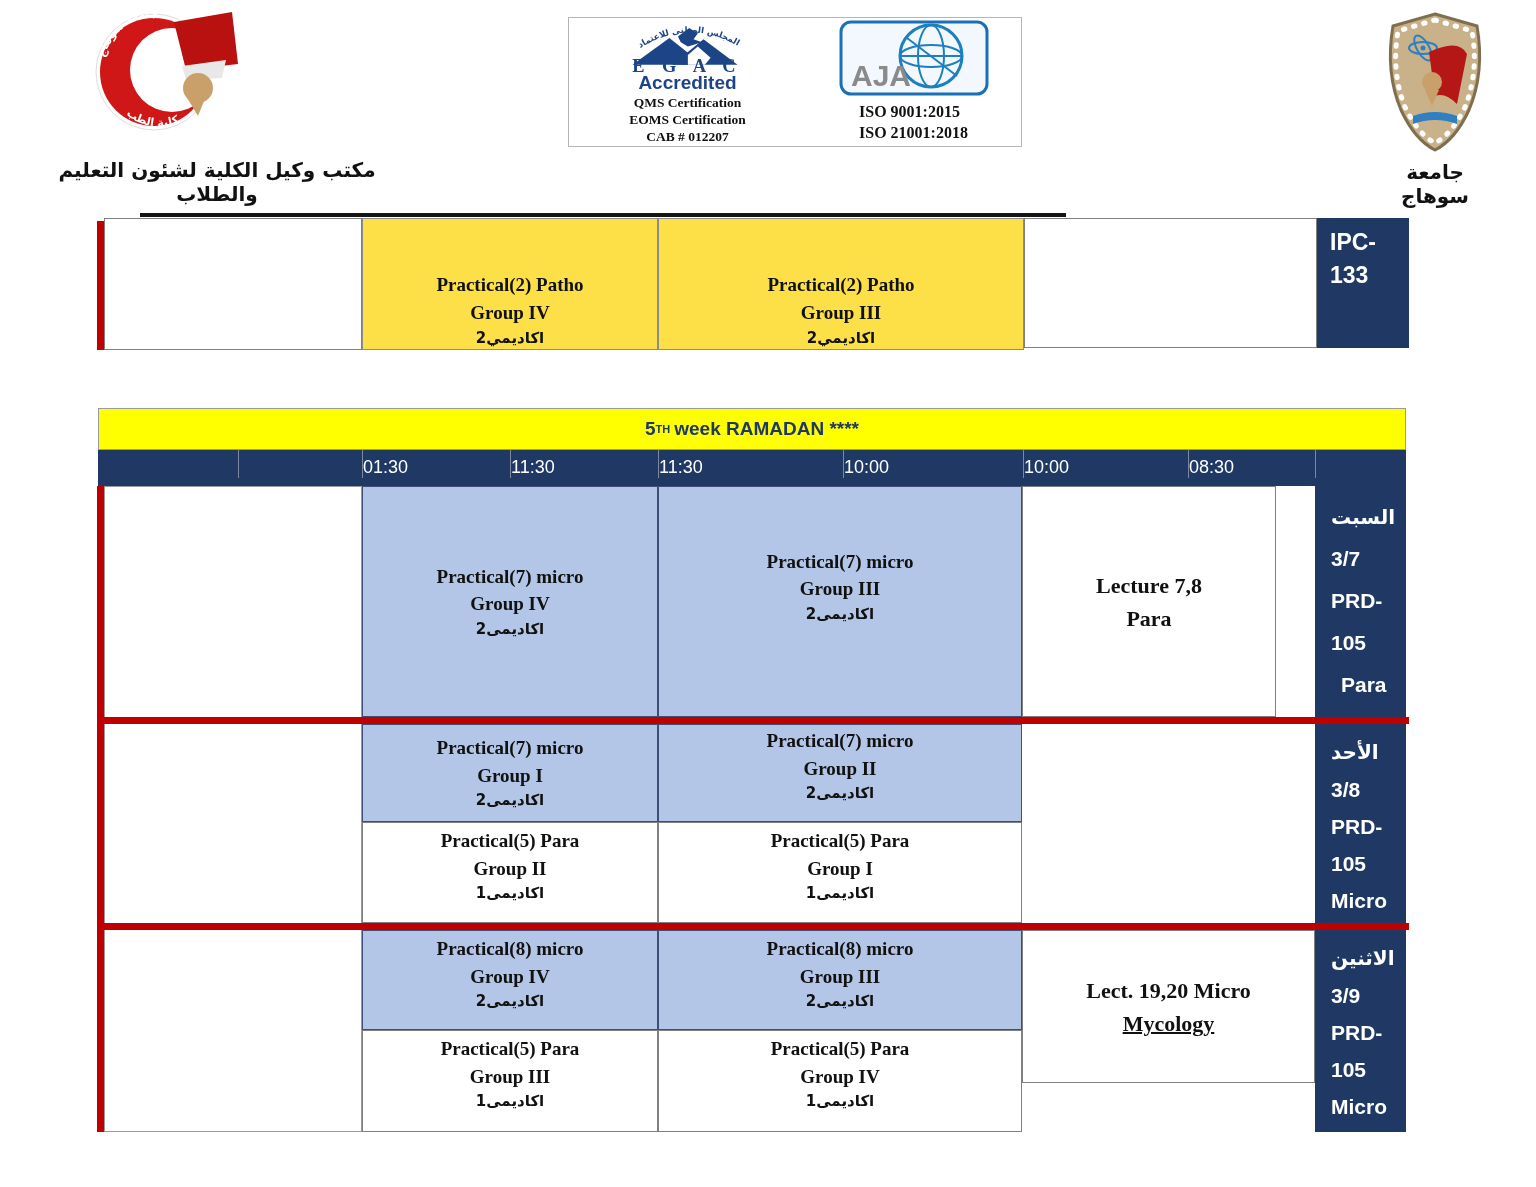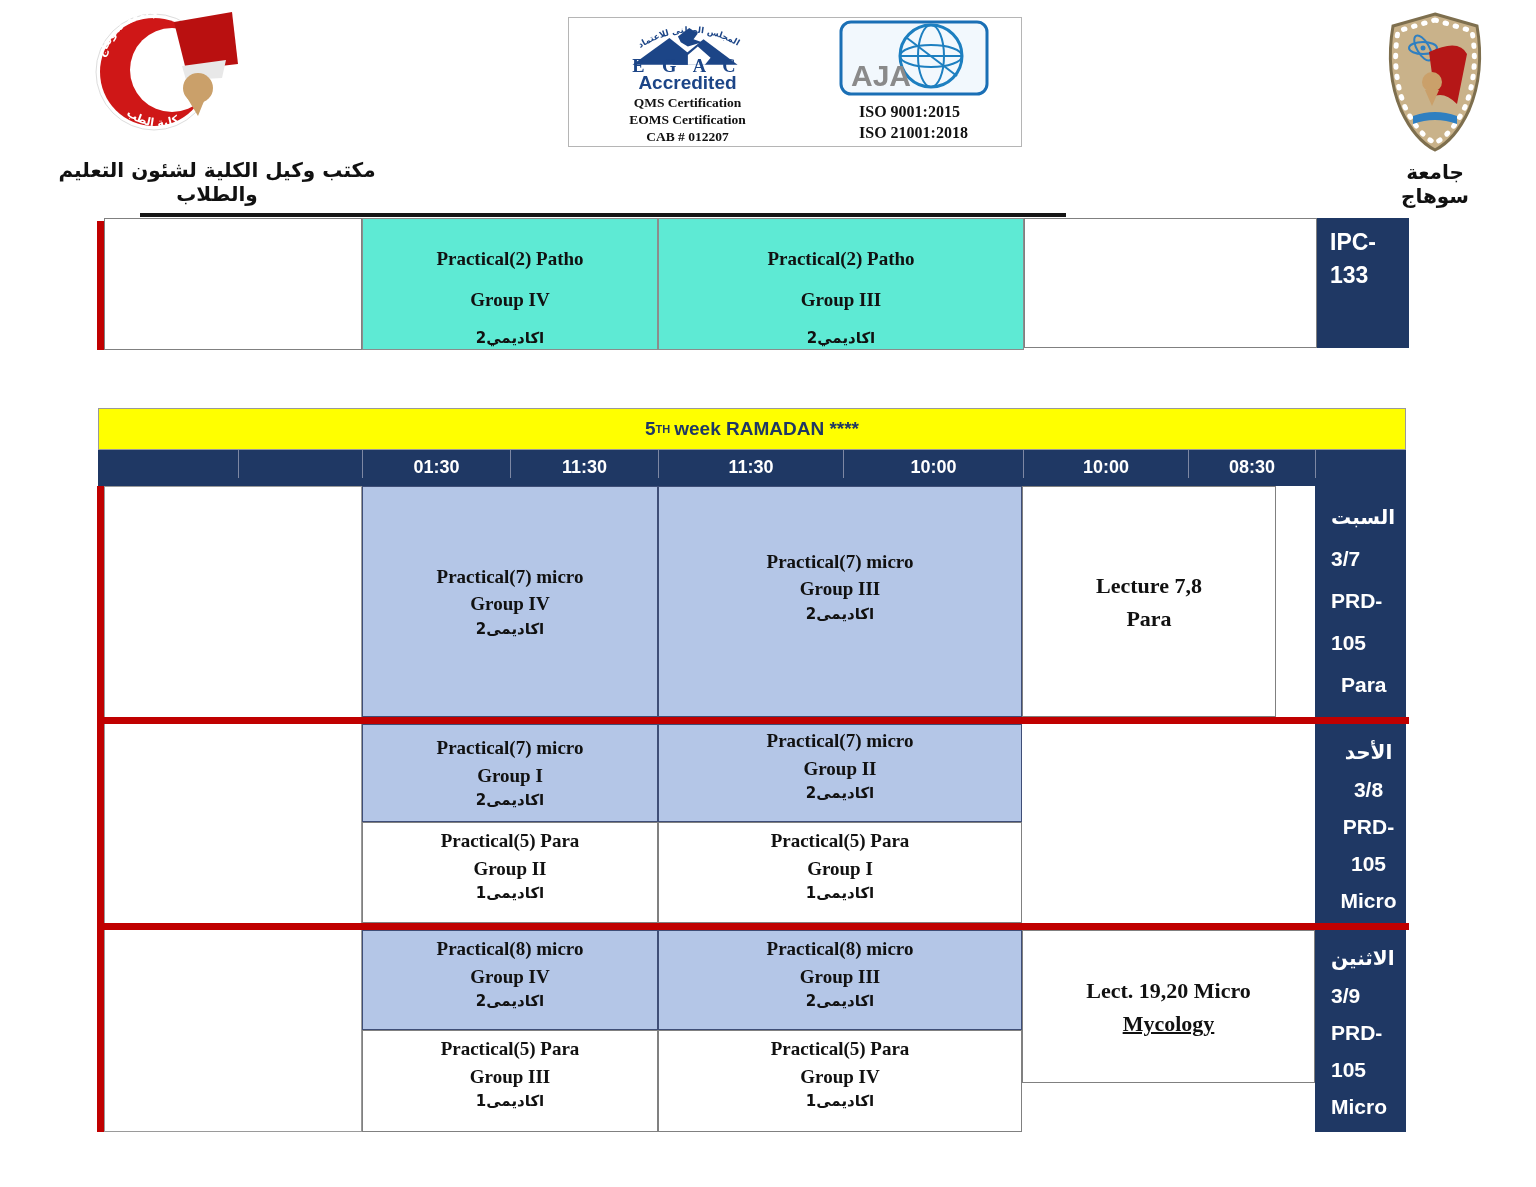--- a/index.html
+++ b/index.html
@@ -18,37 +18,37 @@
               color:#111;text-align:center;}
   .aja-lines{font-family:"Liberation Serif",serif;font-weight:bold;font-size:16px;line-height:1.3;
              color:#111;text-align:left;}
   .black-line{left:140px;top:213px;width:926px;height:4px;background:#151515;}
 
   
   .cell{position:absolute;box-sizing:border-box;border:1px solid #808080;background:#fff;
         display:flex;flex-direction:column;align-items:center;justify-content:center;text-align:center;}
   .cell-title,.cell-group{font-family:"Liberation Serif",serif;font-weight:bold;font-size:19px;color:#111;line-height:1.45;}
   .cell-track{font-family:"DejaVu Sans",sans-serif;font-weight:bold;font-size:15px;color:#111;line-height:1.5;}
-  .orange{background:#5eead4;border-color:#8c8c8c;justify-content:space-between;padding-top:26px;}
+  .orange{background:#fde047;border-color:#8c8c8c;justify-content:flex-end;padding-top:10px;}
   .peri{background:#B4C6E7;border-color:#3f4e77;}
   .redbar{position:absolute;background:#C00000;z-index:5;}
   .room-cell{position:absolute;box-sizing:border-box;background:#1F3864;color:#fff;
              font-weight:bold;font-size:23px;line-height:1.45;padding:8px 0 0 13px;}
   .lect{font-family:"Liberation Serif",serif;font-weight:bold;font-size:22px;color:#111;line-height:1.5;padding:4px 10px;}
   .lect .plain{white-space:pre-line;}
   .lect .ul{text-decoration:underline;text-decoration-thickness:2px;}
 
   
   .banner{left:98px;top:408px;width:1308px;height:42px;background:#FFFF00;border:1px solid #9a9a9a;
           box-sizing:border-box;display:flex;align-items:center;justify-content:center;
           font-weight:bold;font-size:19px;color:#1F3864;}
   .banner sup{font-size:11px;margin-right:4px;}
   .hdr-row{left:98px;top:450px;width:1308px;height:36px;background:#1F3864;}
   .hdr-cell{position:absolute;top:450px;height:28px;box-sizing:border-box;border-left:1px solid #7d87a3;
-            color:#fff;font-weight:bold;font-size:18px;text-align:center;line-height:35px;}
+            color:#fff;font-weight:normal;font-size:18px;text-align:left;line-height:35px;}
 
   
   .day-col{left:1315px;top:486px;width:91px;height:646px;background:#1F3864;}
   .day-block{position:absolute;left:0;width:91px;box-sizing:border-box;padding:10px 0 0 16px;color:#fff;font-weight:bold;}
   .day-block div{font-size:21px;}
   .day-block .ar{font-size:20px;}
   .day-block .indent{padding-left:10px;}
   .lh-sat div{line-height:42px;}
   .lh-reg div{line-height:37px;}
 </style>
@@ -192,21 +192,21 @@
   </div>
 
   <div class="abs day-col">
     <div class="day-block lh-sat" style="top:0;height:231px;">
       <div class="ar">السبت</div>
       <div>3/7</div>
       <div>PRD-</div>
       <div>105</div>
       <div class="indent">Para</div>
     </div>
-    <div class="day-block lh-reg" style="top:238px;height:143px;text-align:center;">
+    <div class="day-block lh-reg" style="top:238px;height:143px;">
       <div class="ar">الأحد</div>
       <div>3/8</div>
       <div>PRD-</div>
       <div>105</div>
       <div>Micro</div>
     </div>
     <div class="day-block lh-reg" style="top:444px;height:202px;">
       <div class="ar">الاثنين</div>
       <div>3/9</div>
       <div>PRD-</div>

